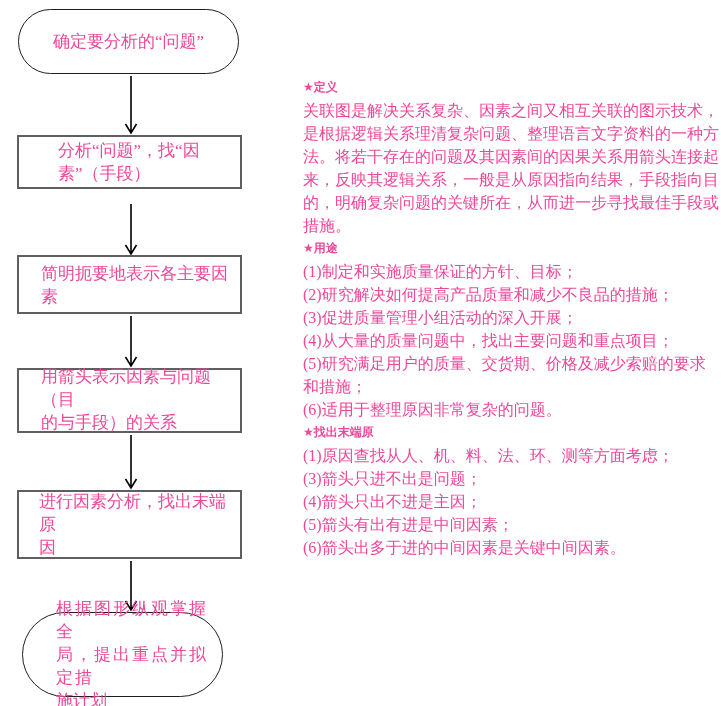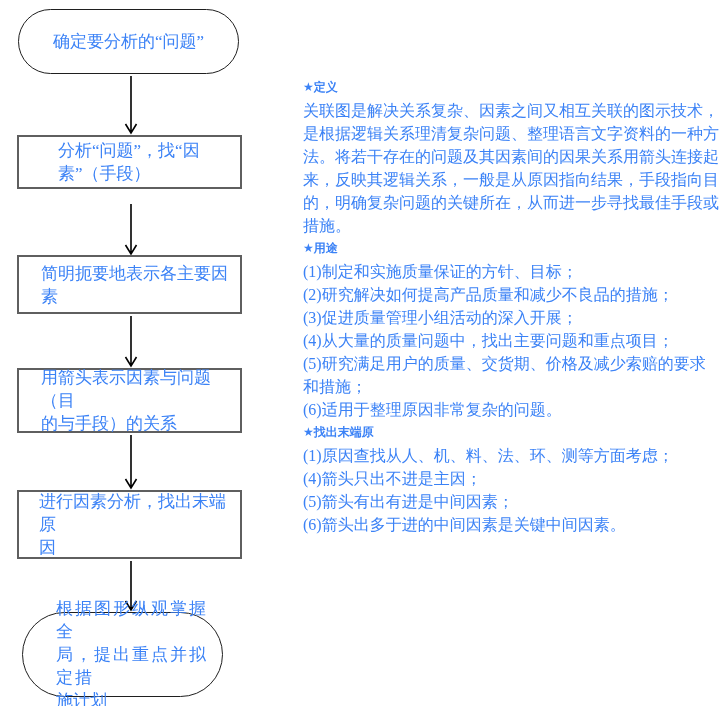--- a/index.html
+++ b/index.html
@@ -1,34 +1,34 @@
 <!DOCTYPE html>
 <html><head>
 <meta charset="utf-8">
 <style>
   html,body { margin:0; padding:0; background:#ffffff; }
   .canvas {
     position:relative; width:721px; height:706px; background:#ffffff;
-    font-family:"Liberation Serif","DejaVu Serif",serif; color:#3b82f6;
+    font-family:"Liberation Serif","DejaVu Serif",serif; color:#ec4899;
     overflow:hidden;
   }
   
   .arrows { position:absolute; left:0; top:0; width:260px; height:706px; }
   .box {
     position:absolute; box-sizing:border-box; background:#fff;
     font-size:17px; line-height:23px;
     display:flex; flex-direction:column; justify-content:center;
   }
   .box span { display:block; }
   .stadium { border:1.6px solid #1f1f1f; border-radius:36px; }
   .rect    { border:2px solid #5f5f5f; }
   #box1 { left:18px;  top:9px;   width:221px; height:65px; text-align:center; }
   #box2 { left:17px;  top:135px; width:225px; height:54px; padding:0 6px 0 39px; }
   #box3 { left:17px;  top:255px; width:225px; height:59px; padding:0 6px 0 22px; }
-  #box4 { left:17px;  top:368px; width:225px; height:65px; padding:0 6px 0 22px; }
+  #box4 { left:17px;  top:368px; width:225px; height:65px; padding:0 6px 0 22px;font-family:Liberation Mono, monospace; }
   #box5 { left:17px;  top:490px; width:225px; height:69px; padding:0 6px 0 20px; }
   #box6 { left:22px;  top:612px; width:201px; height:85px; border-radius:44px; padding:0 12px 0 33px; }
   .ls { letter-spacing:2px; }
   
   .panel {
     position:absolute; left:303px; top:76px; width:416px;
     font-size:16px; line-height:23px;
   }
   .heading {
     font-family:"Liberation Sans","DejaVu Sans",sans-serif;
@@ -90,18 +90,19 @@
     <div class="heading">★用途</div>
     <div class="item">(1)制定和实施质量保证的方针、目标；</div>
     <div class="item">(2)研究解决如何提高产品质量和减少不良品的措施；</div>
     <div class="item">(3)促进质量管理小组活动的深入开展；</div>
     <div class="item">(4)从大量的质量问题中，找出主要问题和重点项目；</div>
     <div class="item">(5)研究满足用户的质量、交货期、价格及减少索赔的要求和措施；</div>
     <div class="item">(6)适用于整理原因非常复杂的问题。</div>
 
     <div class="heading">★找出末端原</div>
     <div class="item">(1)原因查找从人、机、料、法、环、测等方面考虑；</div>
+    <div class="item">(3)箭头只进不出是问题；</div>
     <div class="item">(4)箭头只出不进是主因；</div>
     <div class="item">(5)箭头有出有进是中间因素；</div>
     <div class="item">(6)箭头出多于进的中间因素是关键中间因素。</div>
 
   </div>
 </div>
 
 </body></html>

